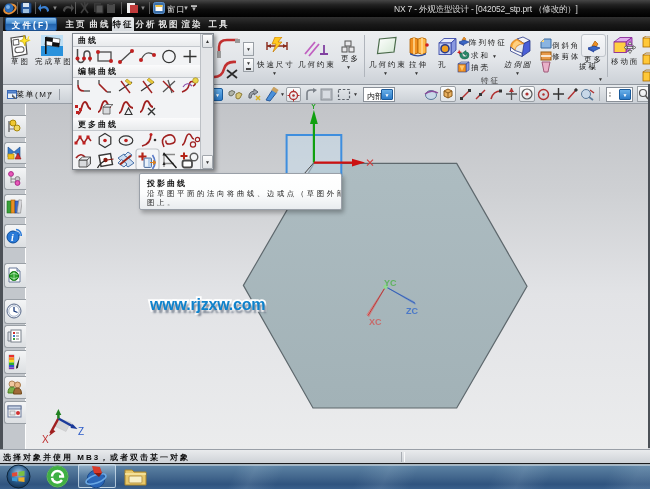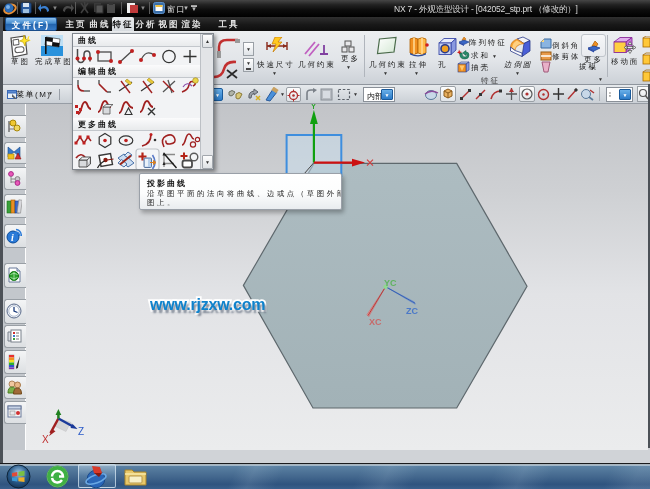--- a/index.html
+++ b/index.html
@@ -132,21 +132,21 @@
   </div>
 
   <div id="tabrow">
     <div class="tab" id="tab-file">文件(F)</div>
     <div class="tab" style="left:65px;width:22px;">主页</div>
     <div class="tab" style="left:89px;width:22px;">曲线</div>
     <div class="tab active" style="left:112px;width:22px;">特征</div>
     <div class="tab" style="left:135px;width:22px;">分析</div>
     <div class="tab" style="left:158px;width:22px;">视图</div>
     <div class="tab" style="left:181px;width:22px;text-align:center;">渲染</div>
-    <div class="tab" style="left:218px;width:22px;">工具</div>
+    <div class="tab" style="left:208px;width:22px;">工具</div>
   </div>
 
   <div id="ribbon">
 
     <svg class="ic" style="left:8px;top:3px" width="23" height="24" viewBox="0 0 23 24">
       <polygon points="3,4 17,2 19,20 5,23" fill="#fdfdfd" stroke="#4a4a4a" stroke-width="1.2"></polygon>
       <polygon points="5,6 10.5,5.2 11,10.5 5.5,11.3" fill="#fff" stroke="#5a5a5a" stroke-width="1" rx="2"></polygon>
       <rect x="7" y="13" width="9" height="5.5" rx="2.5" fill="#fff" stroke="#5a5a5a" stroke-width="1" transform="rotate(-5 11 16)"></rect>
       <path d="M16,1 L17.5,5 L21.5,6.5 L17.8,8 L17,12 L15.2,8.2 L11.5,7 L15,5.5 Z" fill="#ffe32a" stroke="#b89800" stroke-width="0.6"></path>
       <path d="M19,3.5 L22,6.5 M21,2 L20,5" stroke="#ffe32a" stroke-width="1"></path>
@@ -551,20 +551,25 @@
       <line x1="32.4" y1="314.5" x2="47" y2="322.5" stroke="#1a3a9a" stroke-width="2.5"></line>
       <polygon points="51.5,325 44.5,324 46.5,320 Z" fill="#1a3a9a"></polygon>
       <line x1="32.4" y1="314.5" x2="32.4" y2="309" stroke="#208020" stroke-width="2.5"></line>
       <polygon points="32.4,305 29.5,311 35.3,311" fill="#208020"></polygon>
       <text x="16" y="339" fill="#c03030" font-size="10" font-family="Liberation Sans">X</text>
       <text x="52" y="331" fill="#2a5ac8" font-size="10" font-family="Liberation Sans">Z</text>
     </svg>
     <div id="wm">www.rjzxw.com</div>
   </div>
 
+  <div id="statusbar">
+      <div style="position:absolute;left:401px;top:2px;width:1px;height:10px;background:#a8adb3"></div>
+      <div style="position:absolute;left:404px;top:2px;width:1px;height:10px;background:#f8f9fa"></div>
+      <span>选择对象并使用 MB3，或者双击某一对象</span>
+    </div>
 
   <div id="taskbar">
     <div style="position:absolute;left:180px;top:2px;width:470px;height:24px;background:linear-gradient(115deg, rgba(255,255,255,0) 12%, rgba(200,220,235,0.13) 16%, rgba(255,255,255,0) 22%, rgba(255,255,255,0) 38%, rgba(200,220,235,0.13) 44%, rgba(255,255,255,0) 50%, rgba(255,255,255,0) 66%, rgba(200,220,235,0.13) 72%, rgba(255,255,255,0) 78%, rgba(255,255,255,0) 90%, rgba(200,220,235,0.13) 96%);"></div>
     <svg class="ic" style="left:6px;top:1px" width="25" height="25" viewBox="0 0 25 25">
       <defs>
           <radialGradient id="orb" cx="0.5" cy="0.35" r="0.7">
         <stop offset="0" stop-color="#9ec8e8"></stop>
             <stop offset="0.55" stop-color="#2a5a8a"></stop>
             <stop offset="1" stop-color="#12304f"></stop>
       </radialGradient>

